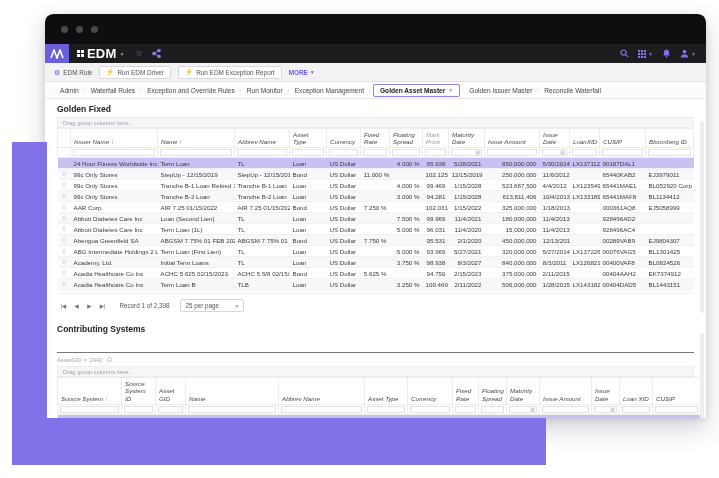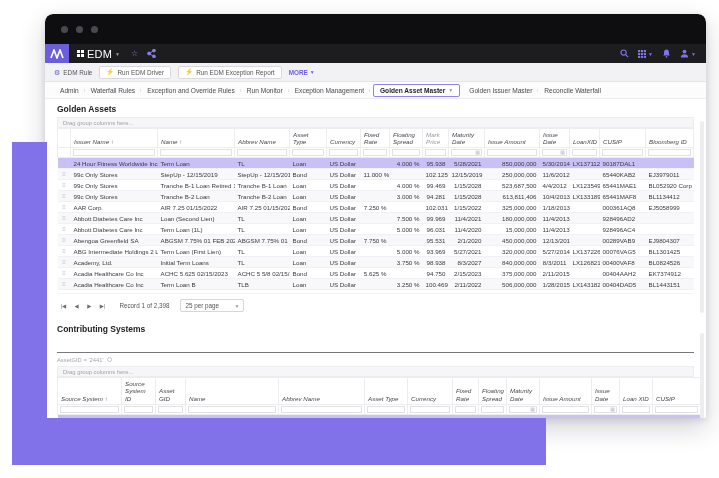--- a/index.html
+++ b/index.html
@@ -19,21 +19,21 @@
     background:#fff; z-index:10; border-radius:8px 8px 2px 2px;
     box-shadow:0 10px 26px rgba(30,30,60,.20), 0 2px 6px rgba(30,30,60,.12);
     overflow:hidden; display:flex; flex-direction:column;
   }
   .titlebar { height:30px; background:#0e0e10; flex:none; display:flex; align-items:center; padding-left:16px; gap:8px; border-radius:8px 8px 0 0; }
   .dot { width:7px; height:7px; border-radius:50%; background:#4a4a4e; }
 
   .navbar { height:19px; background:#1d1d20; flex:none; display:flex; align-items:center; color:#fff; }
   .logo { width:24px; height:19px; background:#6b5edb; display:flex; align-items:center; justify-content:center; flex:none; }
   .nav-app { display:flex; align-items:center; gap:3px; margin-left:8px; }
-  .nav-app .label { font-size:11px; font-weight:normal; letter-spacing:.2px; }
+  .nav-app .label { font-size:13px; font-weight:bold; letter-spacing:.2px; }
   .caret { font-size:5px; color:#9a9aa2; }
   .nav-ic { display:flex; align-items:center; }
   .nav-left-icons { display:flex; align-items:center; gap:9px; margin-left:11px; }
   .nav-right { margin-left:auto; display:flex; align-items:center; gap:9px; padding-right:10px; }
   .star-glyph { color:#8a80e8; font-size:8px; line-height:1; }
 
   .ribbon { height:19px; background:#f2f2f4; border-bottom:1px solid #e4e4e8; flex:none;
             display:flex; align-items:center; gap:7px; padding-left:9px; font-size:6.4px; color:#55555a; }
   .ribbon-item { display:flex; align-items:center; gap:3px; }
   .gear-glyph { color:#5a5fd0; font-size:7px; line-height:1; }
@@ -197,21 +197,21 @@
       <span class="tab active">
         <span>Golden Asset Master</span>
         <span class="caret">▼</span>
       </span>
       <span class="tab"><span>Golden Issuer Master</span></span>
       <span class="tab"><span>Reconcile Waterfall</span></span>
     </div>
 
   <div class="content">
 
-    <div class="section-title">Golden Assets</div>
+    <div class="section-title">Golden Fixed</div>
     <div class="dragband">Drag group columns here...</div>
     <table id="ga-table" style="width: 636px;">
         <colgroup>
           <col style="width: 13px;">
           <col style="width: 87px;">
           <col style="width: 77px;">
           <col style="width: 55px;">
           <col style="width: 37px;">
           <col style="width: 34px;">
           <col style="width: 29px;">

